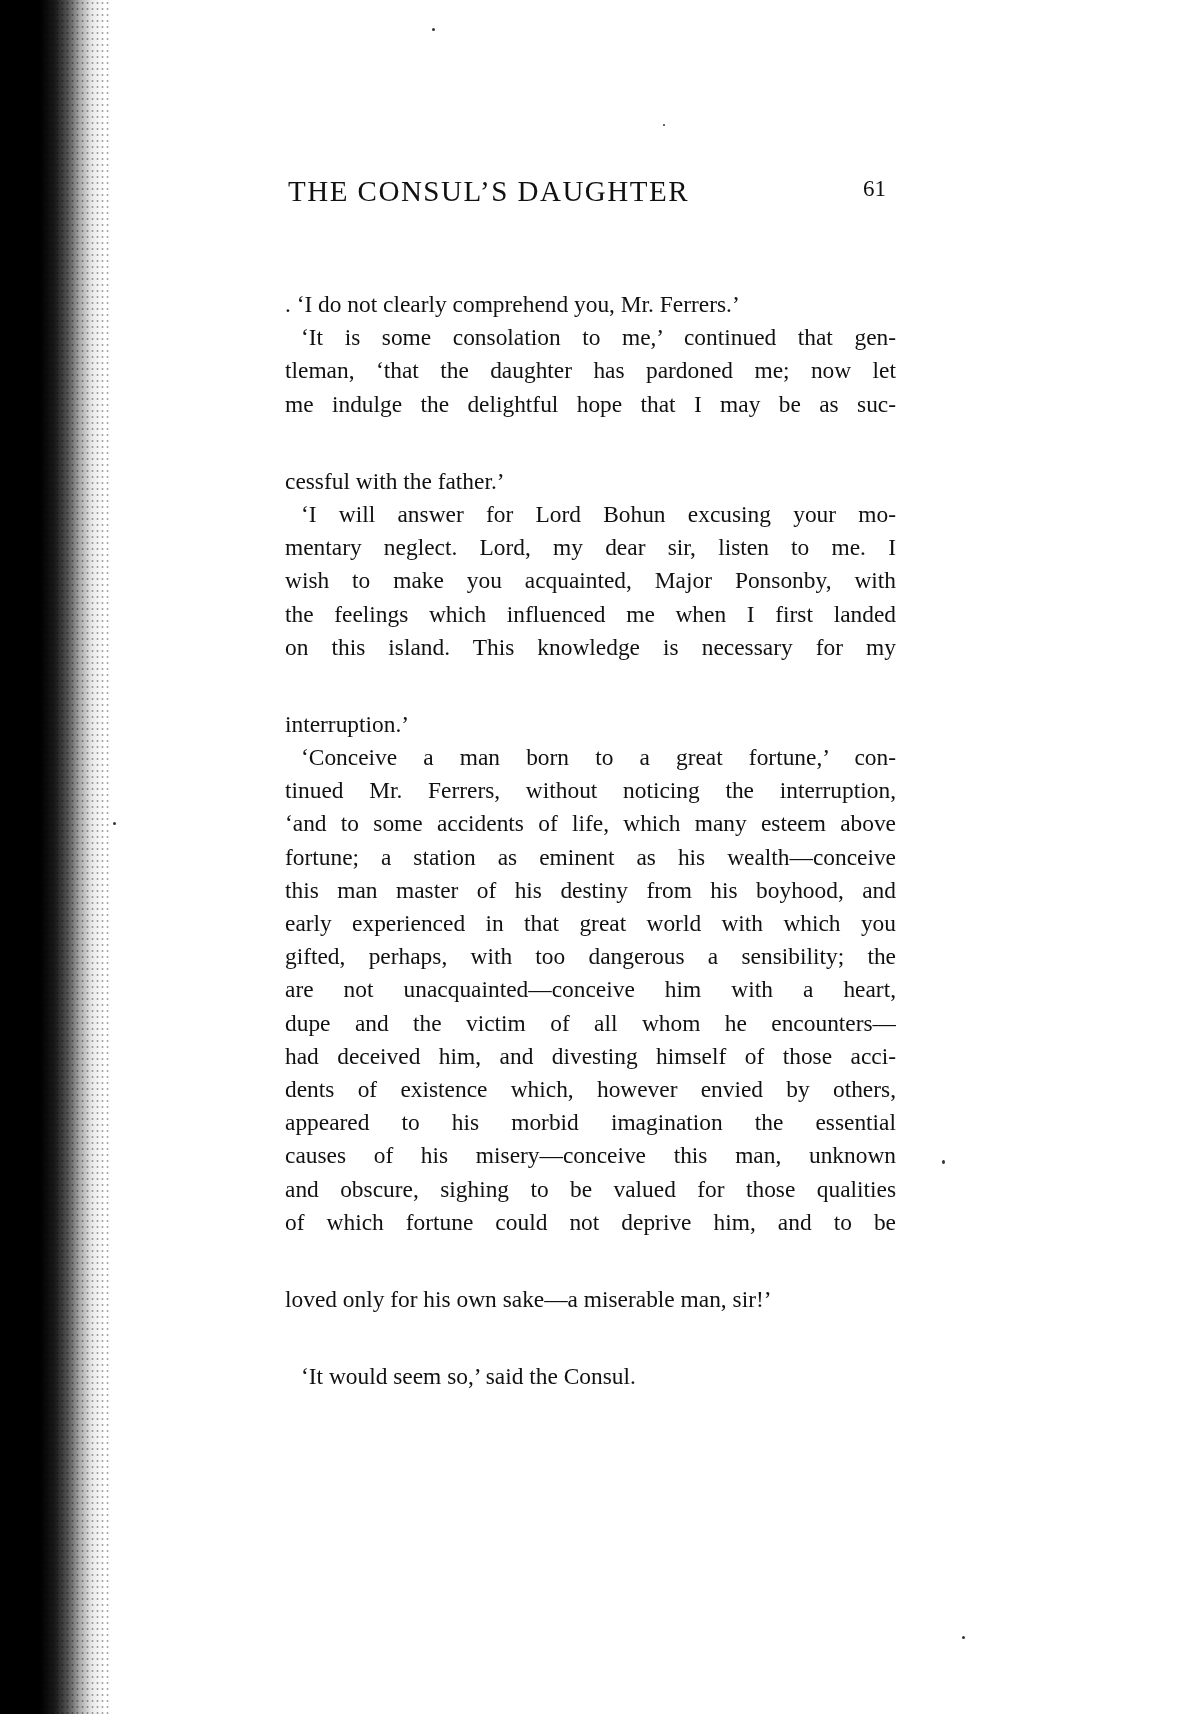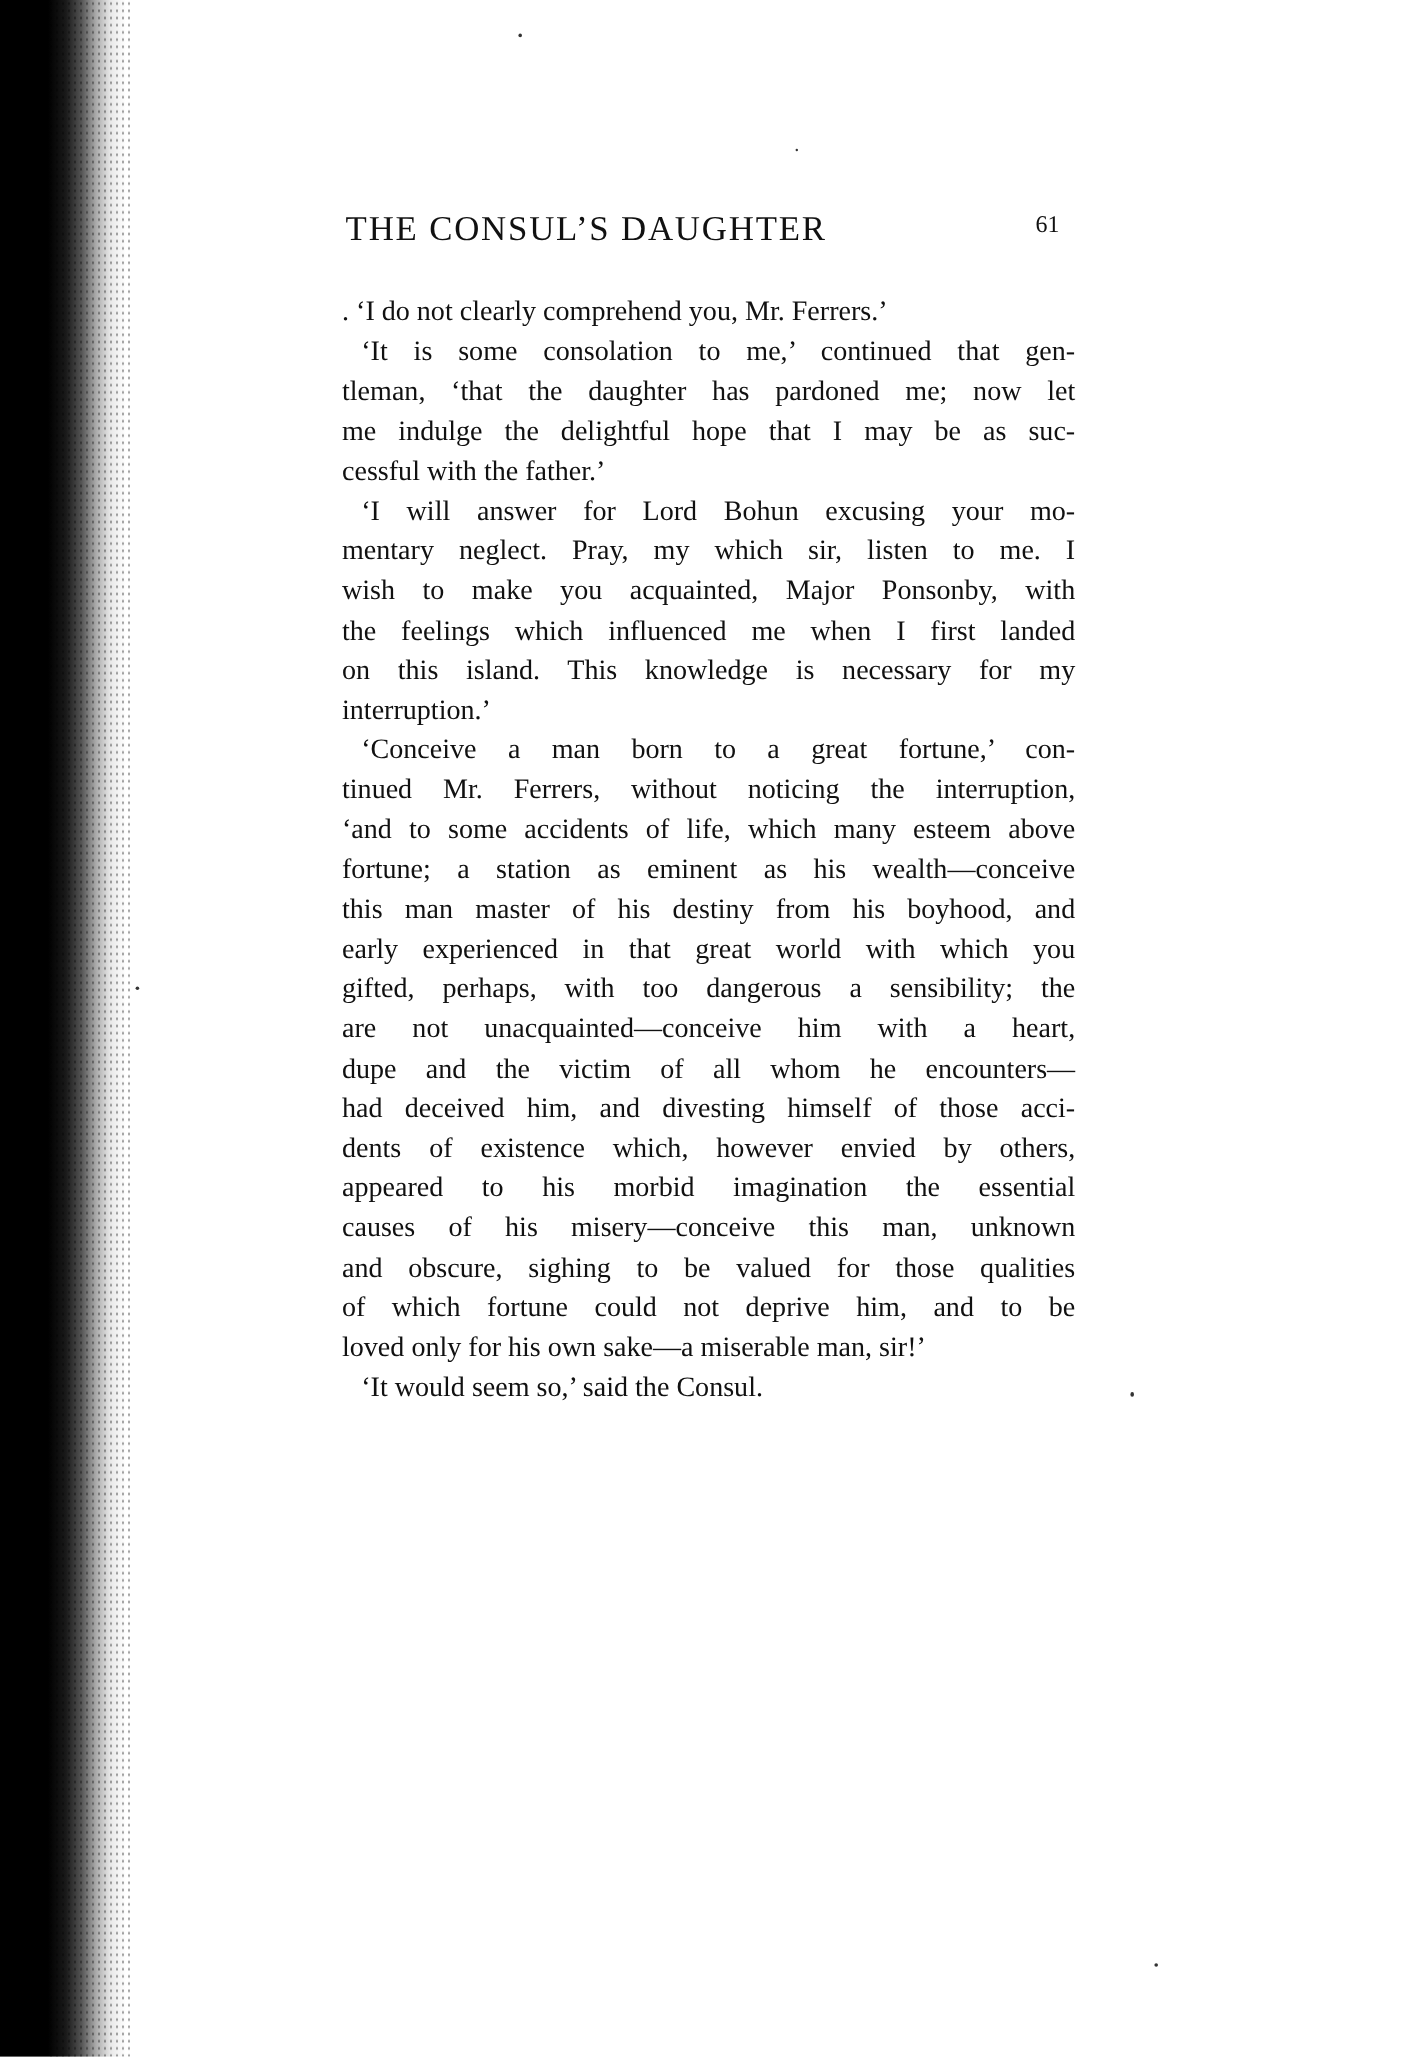--- a/index.html
+++ b/index.html
@@ -16,28 +16,28 @@
     background-image: radial-gradient(#000 0.8px, transparent 1.2px);
     background-size: 5px 6px; opacity: 0.35;
   }
   .header {
     position: absolute; left: 280px; top: 175px; width: 620px; height: 40px; text-align: center;
   }
   .running-title {
     position: absolute; left: 8px; top: 0; font-size: 29px; letter-spacing: 1.5px;
   }
   .page-number {
-    position: absolute; left: 583px; top: 1px; font-size: 20px;
+    position: absolute; left: 583px; top: 1px; font-size: 23px;
   }
   .body-text {
     position: absolute; left: 285px; top: 244px; width: 611px;
     font-size: 23.4px; line-height: 33.2px;
   }
   .line { display: block; text-align: justify; text-align-last: justify; white-space: nowrap; height: 33.2px; }
-  .line.last { text-align-last: left; }
+  .line.last { text-align-last: left; margin-top: 44px; }
   .line.indent { padding-left: 16px; }
   .speck { position: absolute; background: #333; border-radius: 50%; }
 </style>
 </head>
 <body>
 
 <div class="gutter"></div>
 
 <div class="header">
   <span class="running-title">THE CONSUL’S DAUGHTER</span>
@@ -49,21 +49,21 @@
       <span class="line last">. ‘I do not clearly comprehend you, Mr. Ferrers.’</span>
     </div>
     <div>
       <span class="line indent">‘It is some consolation to me,’ continued that gen-</span>
       <span class="line">tleman, ‘that the daughter has pardoned me; now let</span>
       <span class="line">me indulge the delightful hope that I may be as suc-</span>
       <span class="line last">cessful with the father.’</span>
     </div>
     <div>
       <span class="line indent">‘I will answer for Lord Bohun excusing your mo-</span>
-      <span class="line">mentary neglect.  Pray, my which sir, listen to me.  I</span>
+      <span class="line">mentary neglect.  Lord, my dear sir, listen to me.  I</span>
       <span class="line">wish to make you acquainted, Major Ponsonby, with</span>
       <span class="line">the feelings which influenced me when I first landed</span>
       <span class="line">on this island.  This knowledge is necessary for my</span>
       <span class="line last">interruption.’</span>
     </div>
     <div>
       <span class="line indent">‘Conceive a man born to a great fortune,’ con-</span>
       <span class="line">tinued Mr. Ferrers, without noticing the interruption,</span>
       <span class="line">‘and to some accidents of life, which many esteem above</span>
       <span class="line">fortune; a station as eminent as his wealth—conceive</span>

